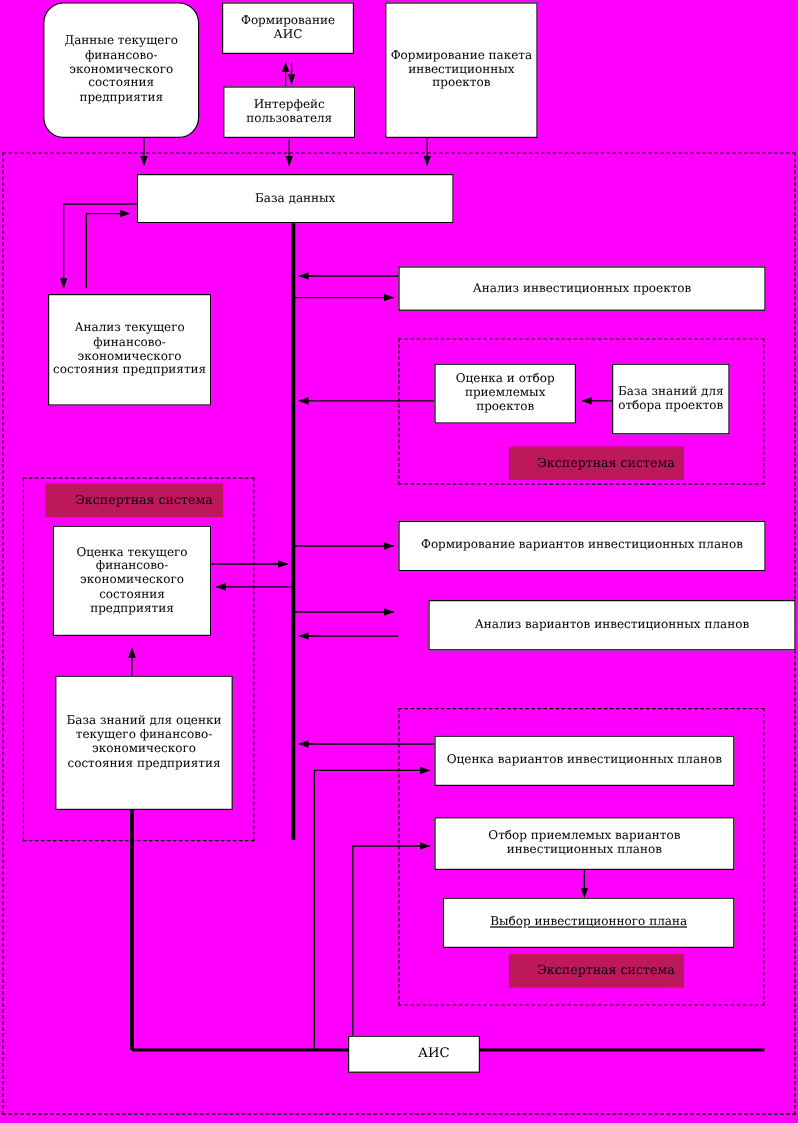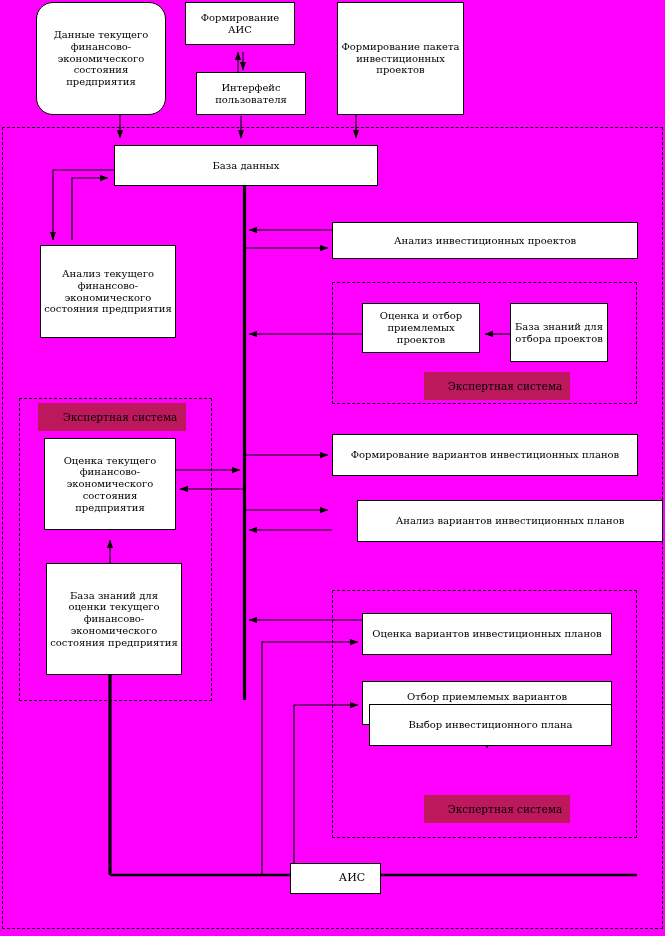--- a/index.html
+++ b/index.html
@@ -131,49 +131,49 @@
 
       <path d="M110,647 L110,875" stroke-width="3.2"></path>
       <path d="M110,875 L637,875" stroke-width="2.4"></path>
     </g>
   </svg>
 
   <div class="node" style="left:36px; top:2px; width:130px; height:113px;border-radius:17px;">Данные текущего финансово-экономического состояния предприятия</div>
 
   <div class="node" style="left:185px; top:2px; width:110px; height:43px;">Формирование АИС</div>
 
-  <div class="node" style="left:196px; top:72px; width:110px; height:43px;">Интерфейс пользователя</div>
+  <div class="node" style="left:186px; top:72px; width:110px; height:43px;">Интерфейс пользователя</div>
 
-  <div class="node" style="left:321px; top:2px; width:127px; height:113px;margin-left:16px;">Формирование пакета инвестиционных проектов</div>
+  <div class="node" style="left:321px; top:2px; width:127px; height:113px;">Формирование пакета инвестиционных проектов</div>
 
   <div class="node" style="left:114px; top:145px; width:264px; height:41px;">База данных</div>
 
   <div class="node" style="left:40px; top:245px; width:136px; height:93px;">Анализ текущего финансово-экономического состояния предприятия</div>
 
   <div class="node" style="left:332px; top:222px; width:306px; height:37px;">Анализ инвестиционных проектов</div>
 
   <div class="node" style="left:362px; top:303px; width:118px; height:50px;">Оценка и отбор приемлемых проектов</div>
 
   <div class="node" style="left:510px; top:303px; width:98px; height:59px;">База знаний для отбора проектов</div>
 
   <div class="label-box" style="left:424px; top:372px; width:146px; height:28px;">Экспертная система</div>
 
   <div class="label-box" style="left:38px; top:403px; width:148px; height:28px;">Экспертная система</div>
 
   <div class="node" style="left:44px; top:438px; width:132px; height:92px;">Оценка текущего финансово-экономического состояния предприятия</div>
 
-  <div class="node" style="left:46px; top:563px; width:136px; height:112px;">База знаний для оценки текущего финансово-экономического состояния предприятия</div>
+  <div class="node" style="left:46px; top:563px; width:148px; height:112px;">База знаний для оценки текущего финансово-экономического состояния предприятия</div>
 
   <div class="node" style="left:332px; top:434px; width:306px; height:42px;">Формирование вариантов инвестиционных планов</div>
 
   <div class="node" style="left:332px; top:500px; width:306px; height:42px;margin-left:25px;">Анализ вариантов инвестиционных планов</div>
 
   <div class="node" style="left:362px; top:613px; width:250px; height:42px;">Оценка вариантов инвестиционных планов</div>
 
   <div class="node" style="left:362px; top:681px; width:250px; height:44px;">Отбор приемлемых вариантов инвестиционных планов</div>
 
-  <div class="node" style="left:369px; top:704px; width:243px; height:42px;">Выбор инвестиционного плана</div>
+  <div class="node" style="left:369px; top:748px; width:243px; height:42px;text-decoration:underline;">Выбор инвестиционного плана</div>
 
   <div class="label-box" style="left:424px; top:795px; width:146px; height:28px;">Экспертная система</div>
 
-  <div class="node" style="left:290px; top:863px; width:91px; height:31px; font-size:11px;padding-left:36px;">АИС</div>
+  <div class="node" style="left:290px; top:863px; width:110px; height:31px; font-size:11px;padding-left:36px;">АИС</div>
 
 </div>
 
 </body></html>

